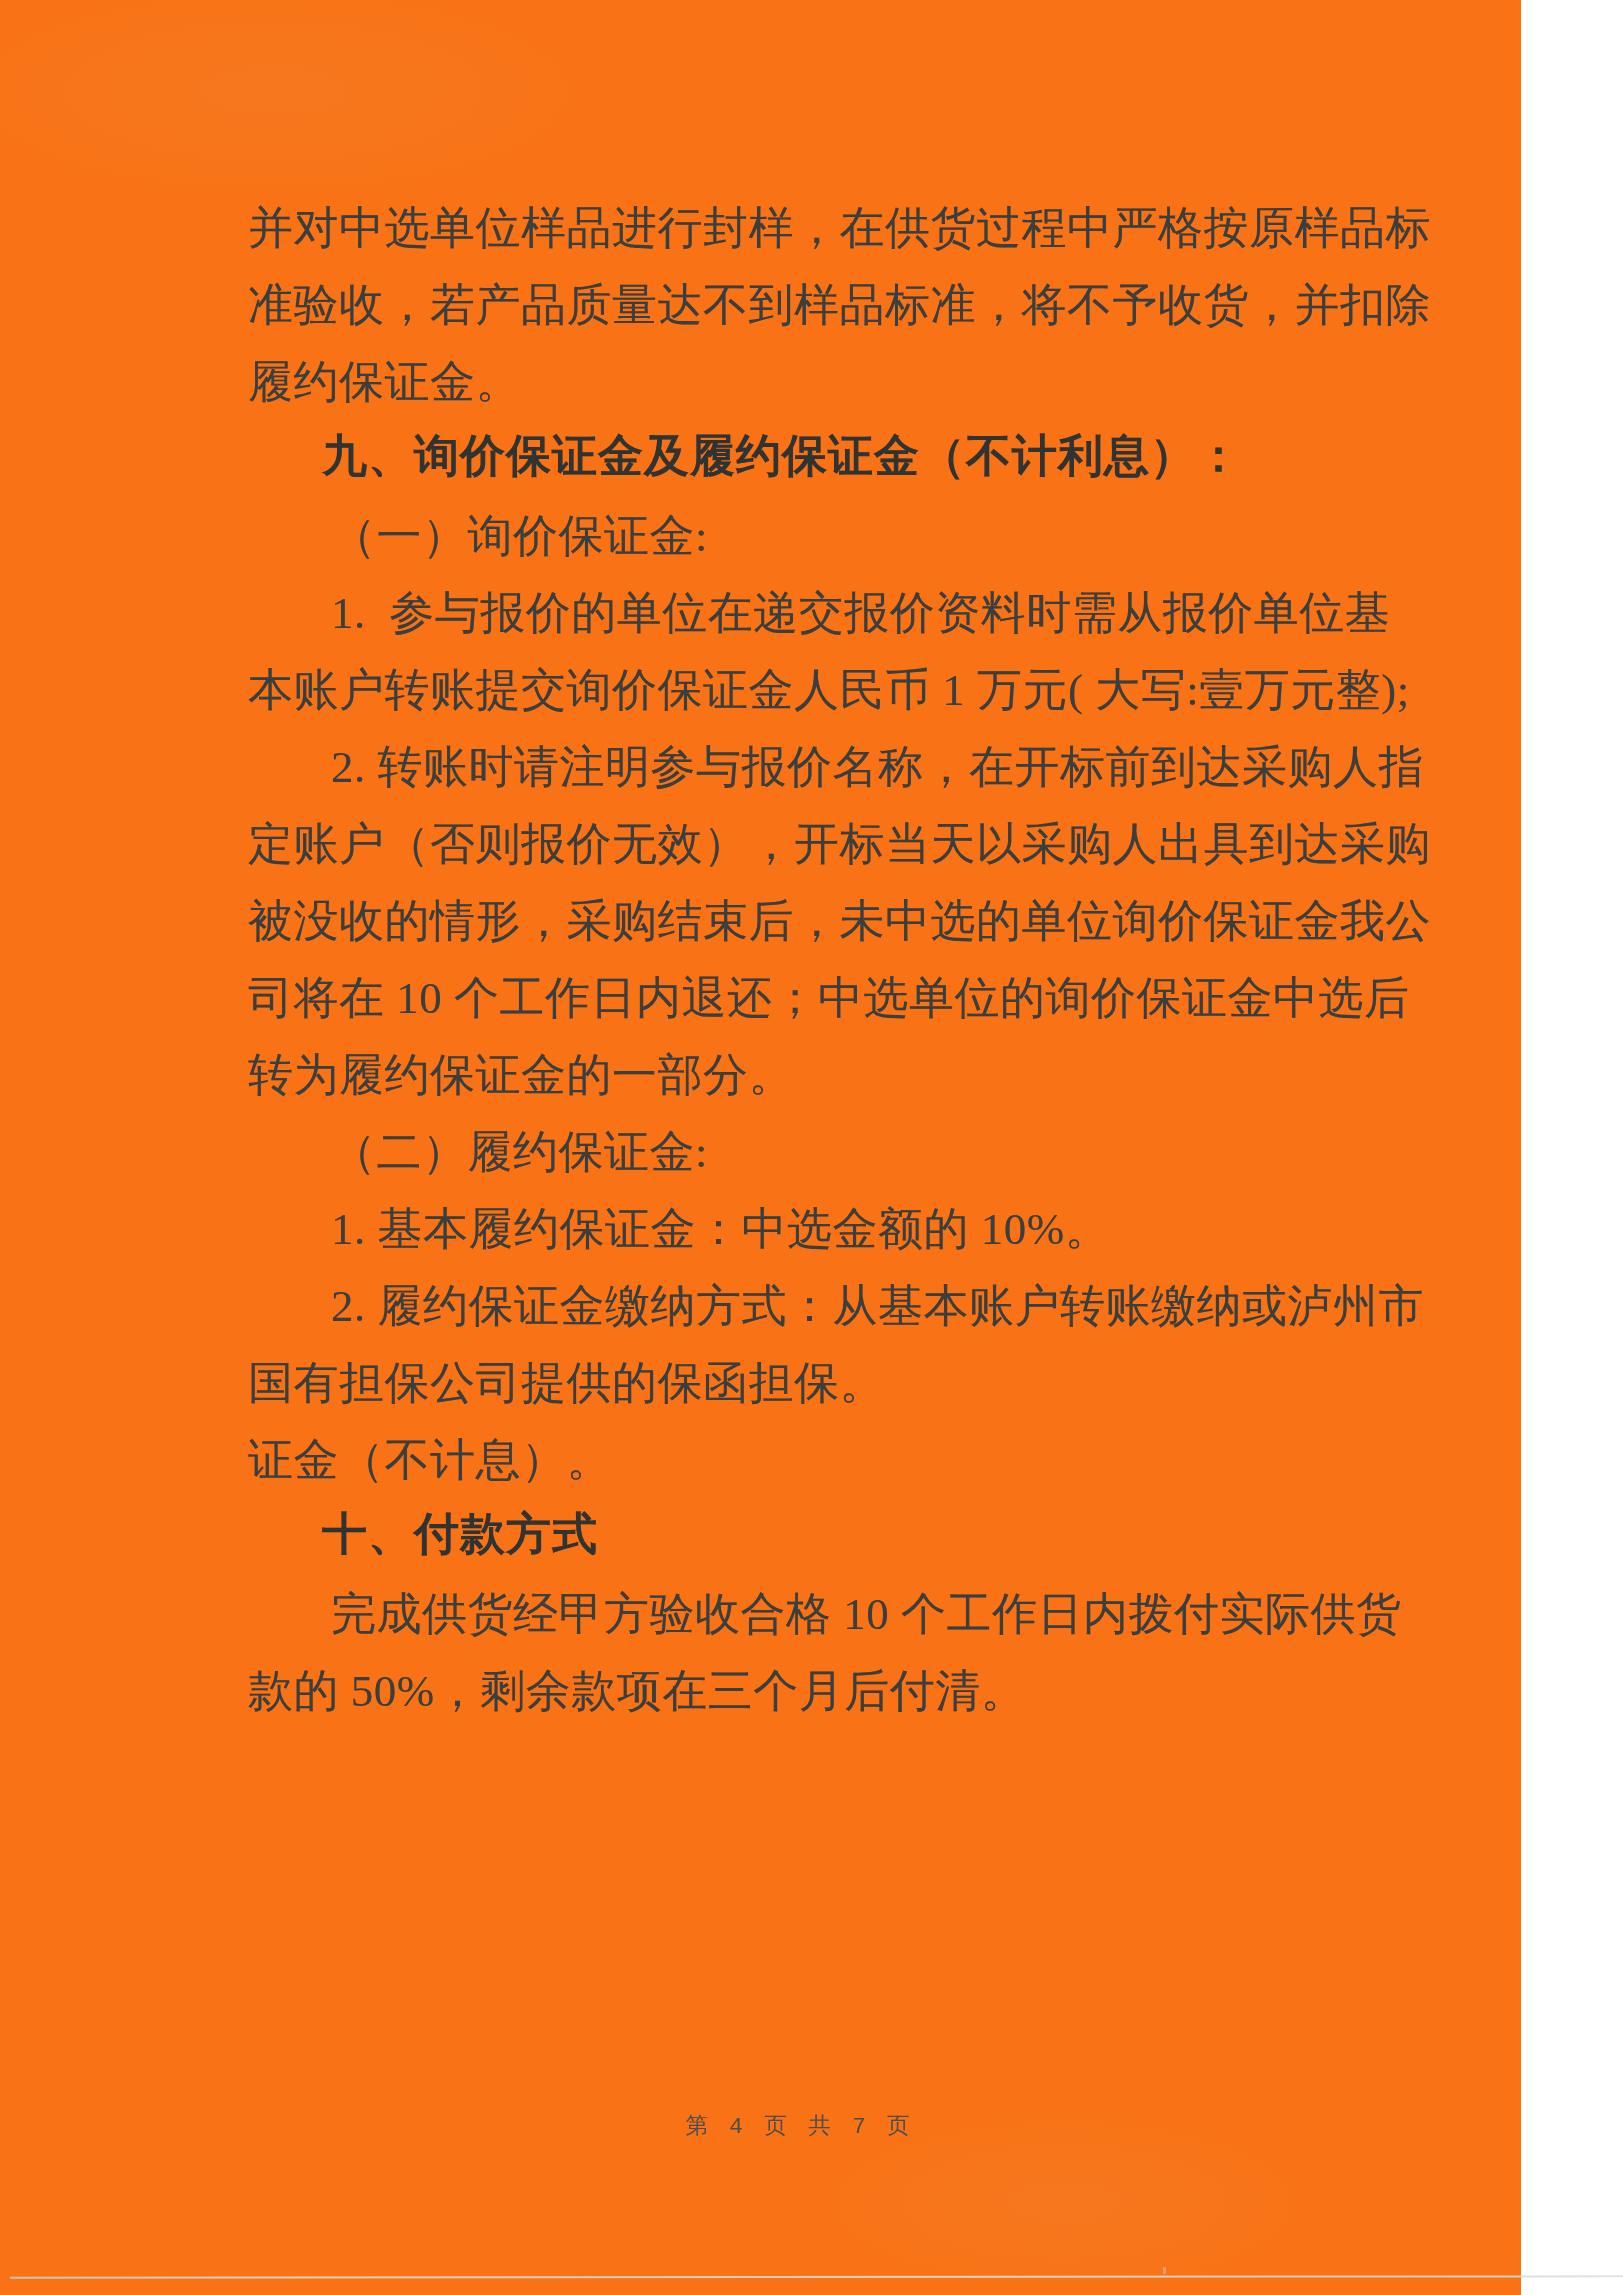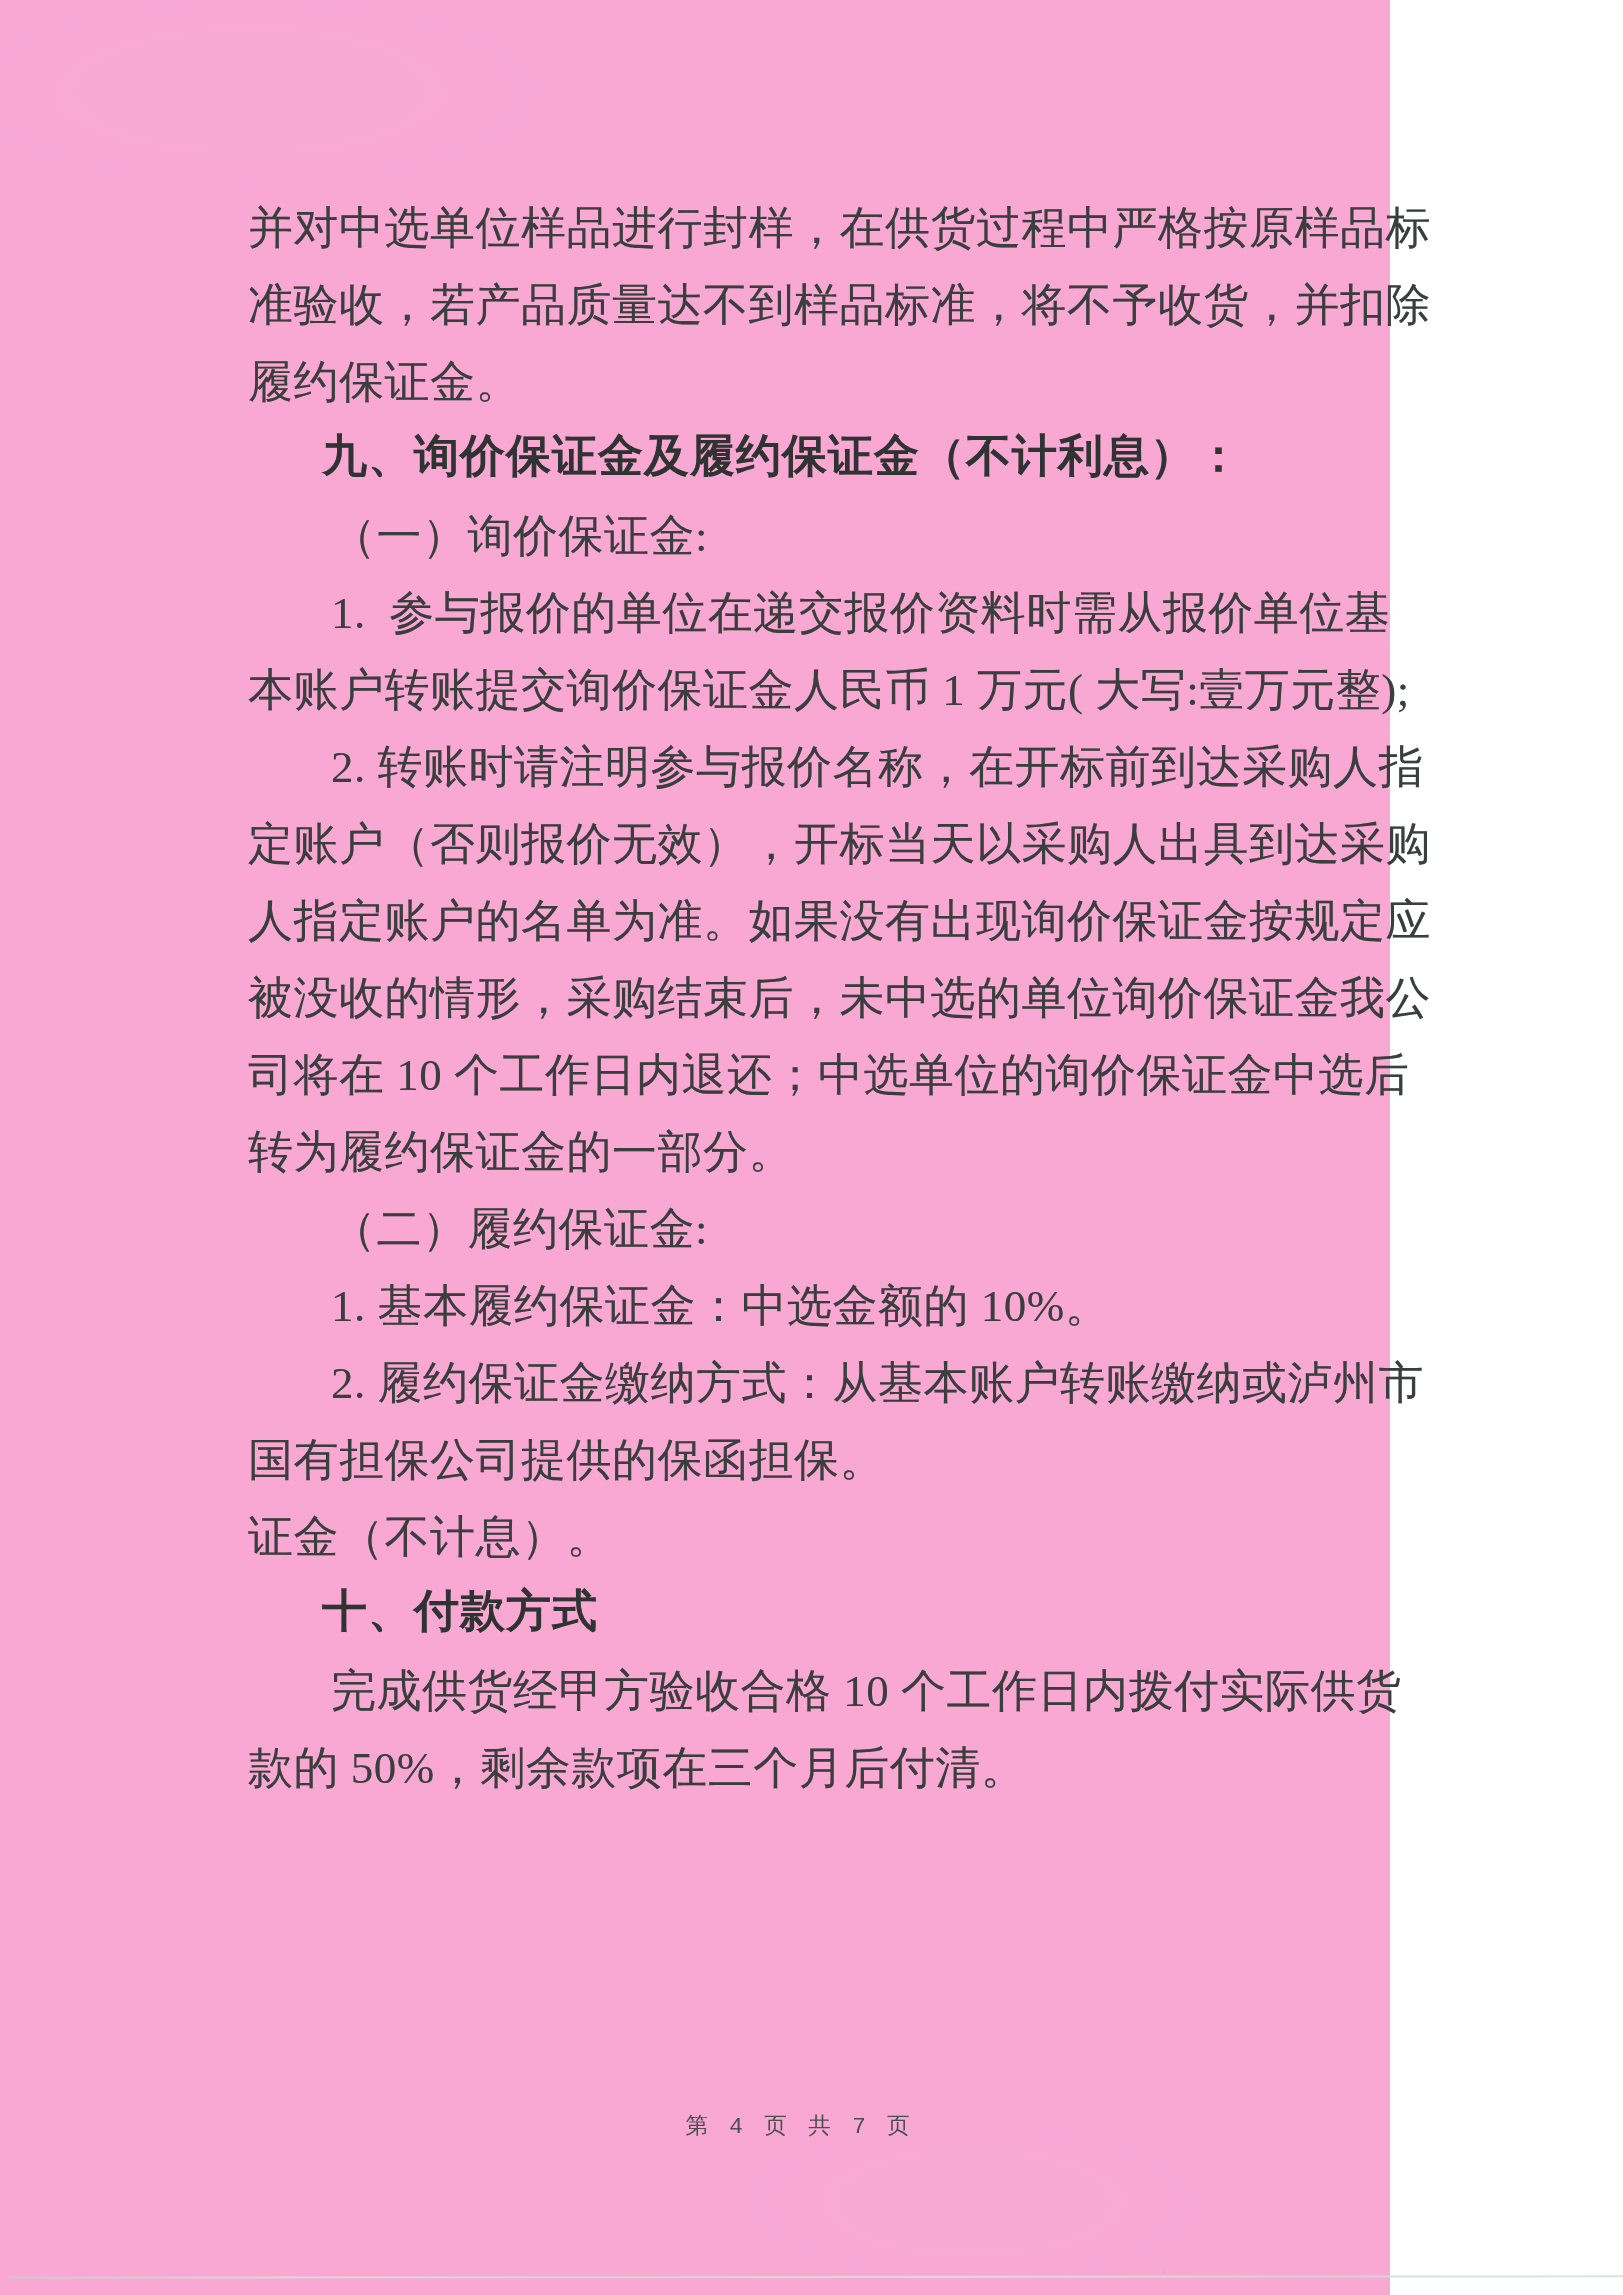--- a/index.html
+++ b/index.html
@@ -10,23 +10,23 @@
     width: 1624px;
     height: 2295px;
     position: relative;
     background: #ffffff;
     overflow: hidden;
   }
   .page {
     position: absolute;
     left: 0;
     top: 0;
-    width: 1390px;
+    width: 1521px;
     height: 2295px;
-    background: #f9a8d4;
+    background: #f97316;
   }
   
   .page::before {
     content: "";
     position: absolute;
     inset: 0;
     background:
       radial-gradient(ellipse 441px 147px at 18% 4%, rgba(190,205,200,0.05), transparent 70%),
       radial-gradient(ellipse 343px 123px at 70% 96%, rgba(190,205,200,0.05), transparent 70%);
     pointer-events: none;
@@ -100,21 +100,20 @@
   <main class="body-text" id="lines-container">
       <div class="line">并对中选单位样品进行封样，在供货过程中严格按原样品标</div>
       <div class="line">准验收，若产品质量达不到样品标准，将不予收货，并扣除</div>
       <div class="line">履约保证金。</div>
       <div class="line heading">九、询价保证金及履约保证金（不计利息）：</div>
       <div class="line indent">（一）询价保证金:</div>
       <div class="line indent">1.  参与报价的单位在递交报价资料时需从报价单位基</div>
       <div class="line">本账户转账提交询价保证金人民币 1 万元( 大写:壹万元整);</div>
       <div class="line indent">2. 转账时请注明参与报价名称，在开标前到达采购人指</div>
       <div class="line">定账户（否则报价无效），开标当天以采购人出具到达采购</div>
-      <div class="line">人指定账户的名单为准。如果没有出现询价保证金按规定应</div>
       <div class="line">被没收的情形，采购结束后，未中选的单位询价保证金我公</div>
       <div class="line">司将在 10 个工作日内退还；中选单位的询价保证金中选后</div>
       <div class="line">转为履约保证金的一部分。</div>
       <div class="line indent">（二）履约保证金:</div>
       <div class="line indent">1. 基本履约保证金：中选金额的 10%。</div>
       <div class="line indent">2. 履约保证金缴纳方式：从基本账户转账缴纳或泸州市</div>
       <div class="line">国有担保公司提供的保函担保。</div>
       <div class="line">证金（不计息）。</div>
       <div class="line heading">十、付款方式</div>
       <div class="line indent">完成供货经甲方验收合格 10 个工作日内拨付实际供货</div>

